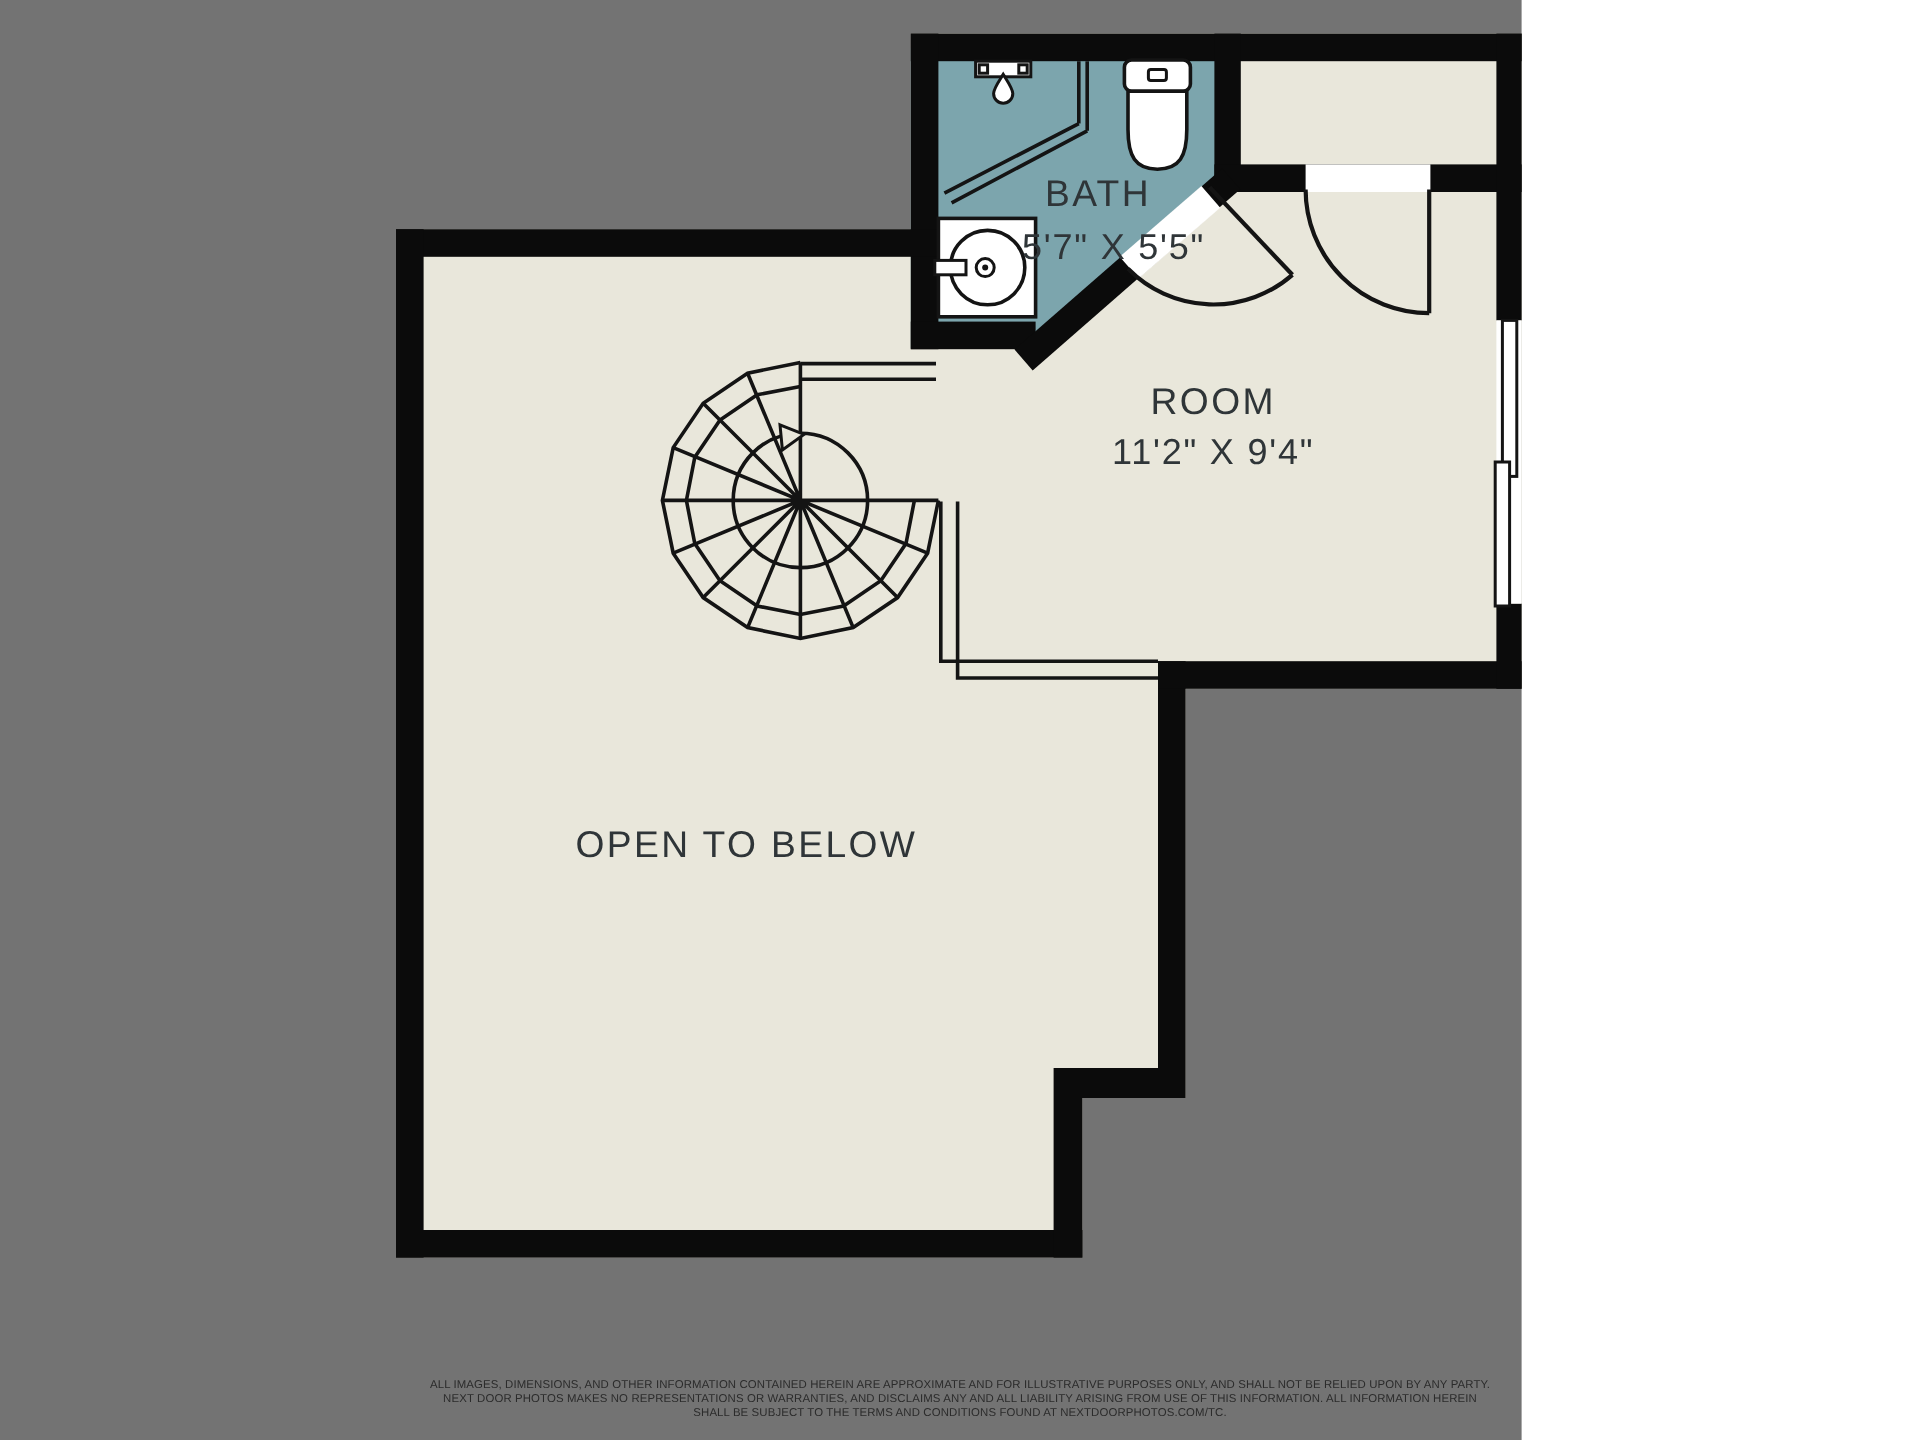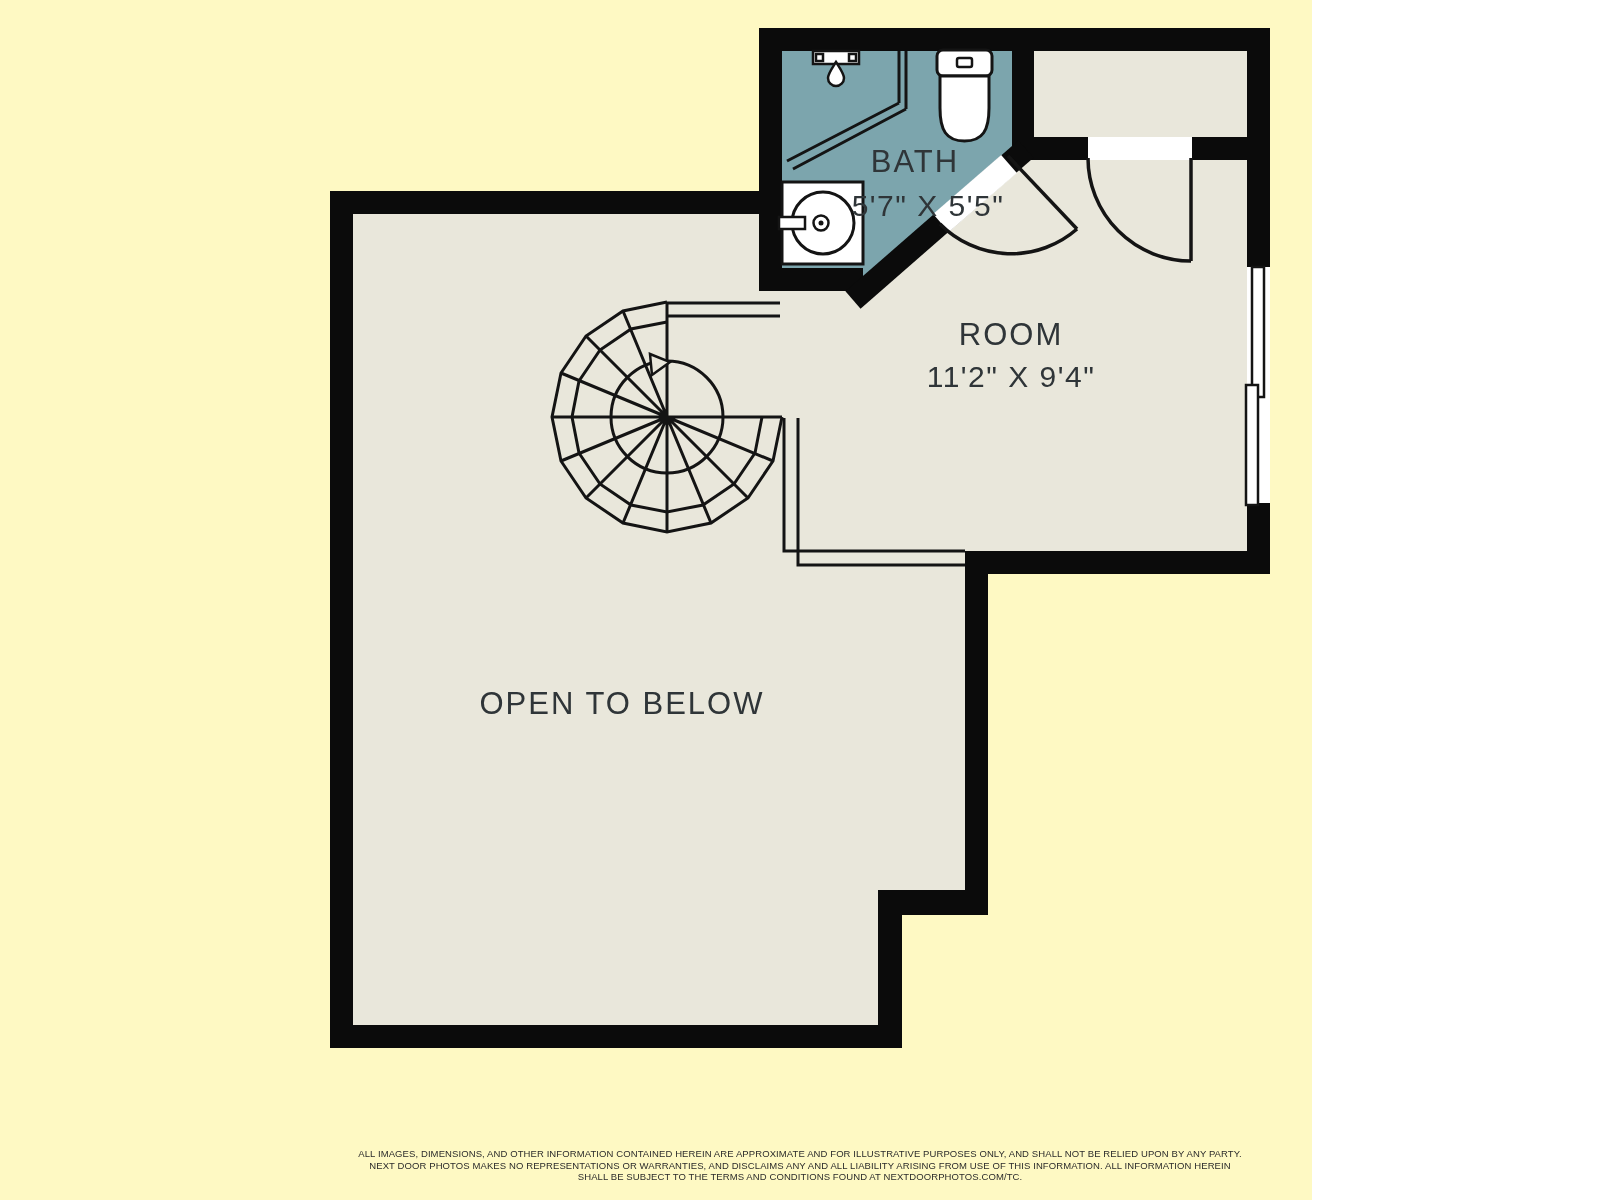--- a/index.html
+++ b/index.html
@@ -1,16 +1,16 @@
 <!DOCTYPE html>
 <html><head>
 <meta charset="utf-8">
 <style>
   html,body{margin:0;padding:0;background:#ffffff;}
-  .canvas{position:relative;width:1268px;height:1200px;background:#fef9c3;overflow:hidden;padding-left:44px;}
+  .canvas{position:relative;width:1268px;height:1200px;background:#737373;overflow:hidden;}
   svg{position:absolute;left:0;top:0;}
   text{font-family:"Liberation Sans","DejaVu Sans",sans-serif;text-anchor:middle;}
   .t-name{font-size:31px;letter-spacing:2px;}
   .t-dim{font-size:30px;letter-spacing:1.5px;}
   .t-wm{font-size:19px;letter-spacing:0.5px;}
   .t-disc{font-size:9.5px;letter-spacing:0.1px;}
 </style>
 </head>
 <body>
 

